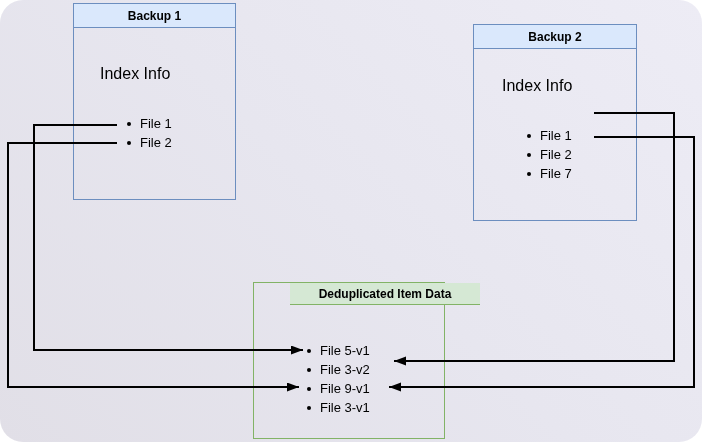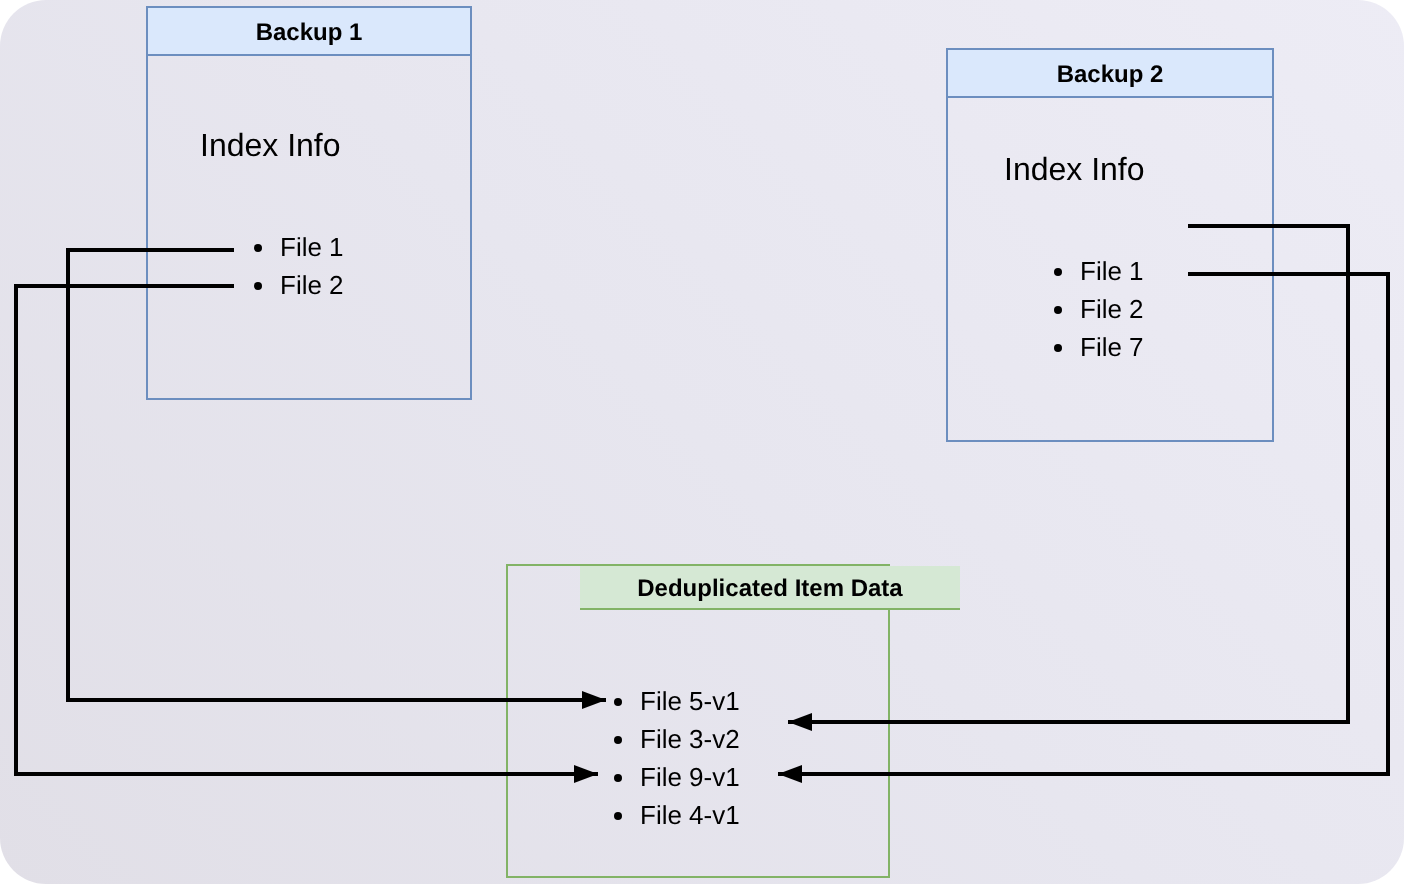--- a/index.html
+++ b/index.html
@@ -150,18 +150,18 @@
       <li>
         <span class="dot"></span>
         <span>File 3-v2</span>
       </li>
       <li>
         <span class="dot"></span>
         <span>File 9-v1</span>
       </li>
       <li>
         <span class="dot"></span>
-        <span>File 4-v1</span>
+        <span>File 3-v1</span>
       </li>
     </ul>
   </section>
 
 </div>
 
 </body></html>

